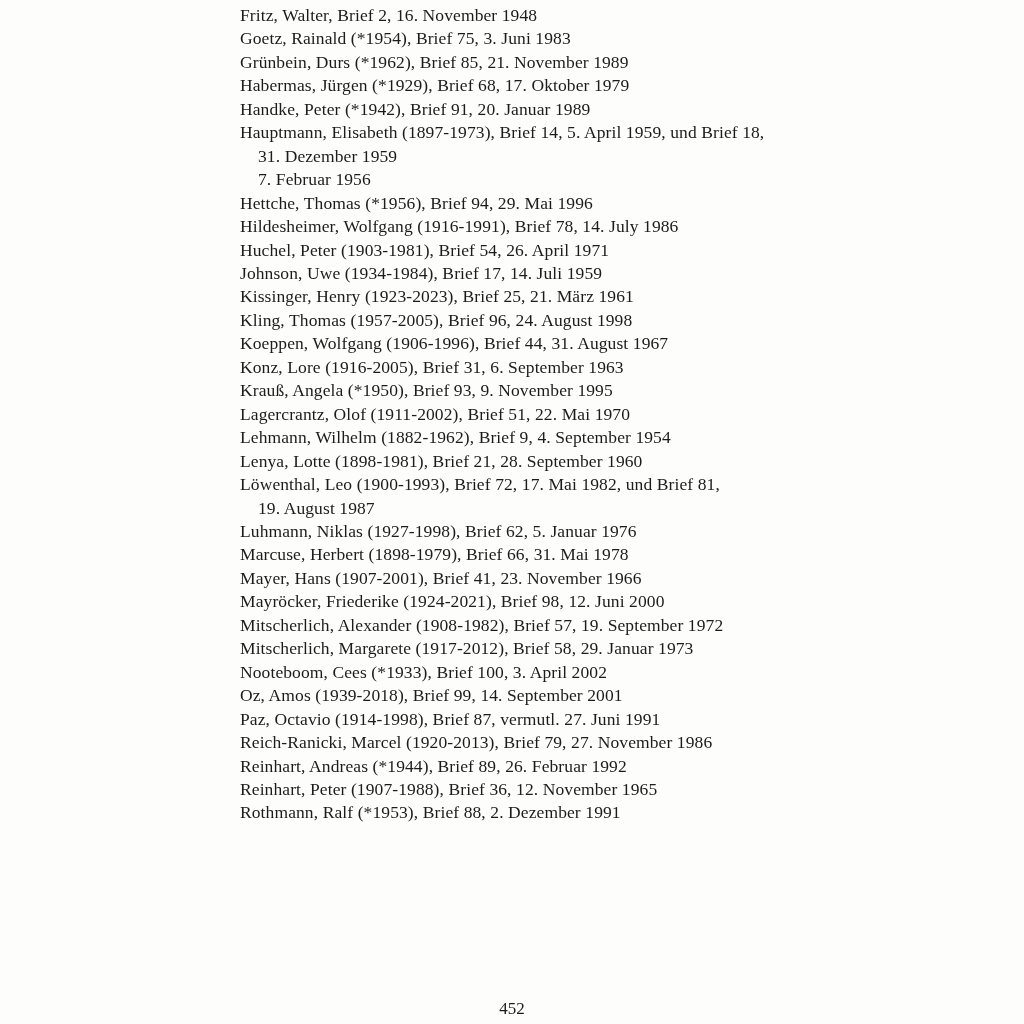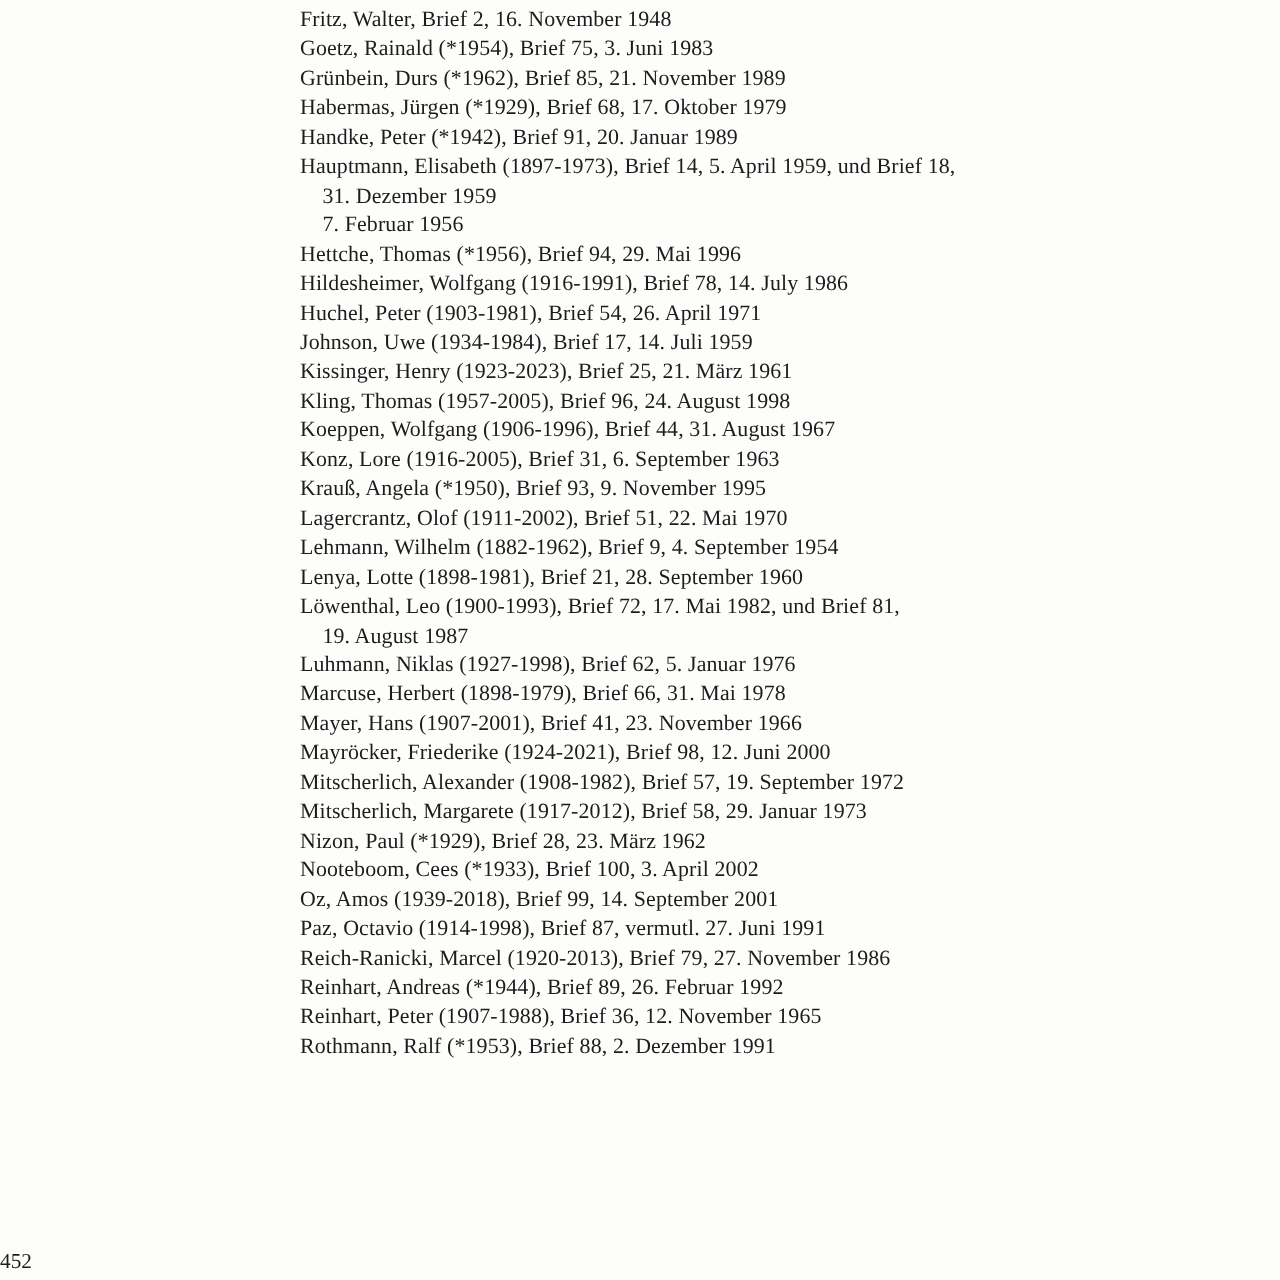--- a/index.html
+++ b/index.html
@@ -30,20 +30,21 @@
     letter-spacing: 0.1px;
   }
   .cont {
     padding-left: 18px;
   }
   .page-number {
     position: absolute;
     top: 999px;
     left: 0;
     width: 1024px;
+    text-align: center;
     font-size: 17px;
     font-variant-numeric: oldstyle-nums;
   }
 </style>
 </head>
 <body>
 
 <div class="page">
   <div class="index-list">
       <div class="entry">
@@ -120,23 +121,20 @@
       <div class="entry">
         <div class="line">Mayröcker, Friederike (1924-2021), Brief 98, 12. Juni 2000</div>
       </div>
       <div class="entry">
         <div class="line">Mitscherlich, Alexander (1908-1982), Brief 57, 19. September 1972</div>
       </div>
       <div class="entry">
         <div class="line">Mitscherlich, Margarete (1917-2012), Brief 58, 29. Januar 1973</div>
       </div>
       <div class="entry">
-        <div class="line">Nizon, Paul (*1929), Brief 28, 23. März 1962</div>
-      </div>
-      <div class="entry">
         <div class="line">Nooteboom, Cees (*1933), Brief 100, 3. April 2002</div>
       </div>
       <div class="entry">
         <div class="line">Oz, Amos (1939-2018), Brief 99, 14. September 2001</div>
       </div>
       <div class="entry">
         <div class="line">Paz, Octavio (1914-1998), Brief 87, vermutl. 27. Juni 1991</div>
       </div>
       <div class="entry">
         <div class="line">Reich-Ranicki, Marcel (1920-2013), Brief 79, 27. November 1986</div>

